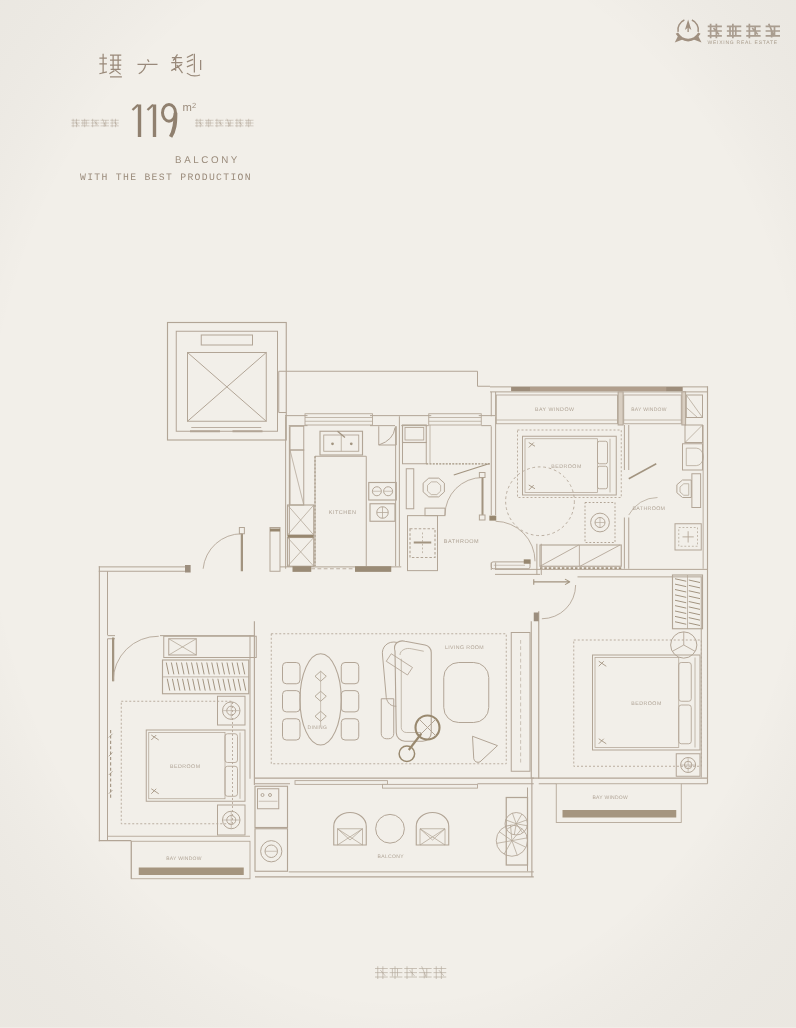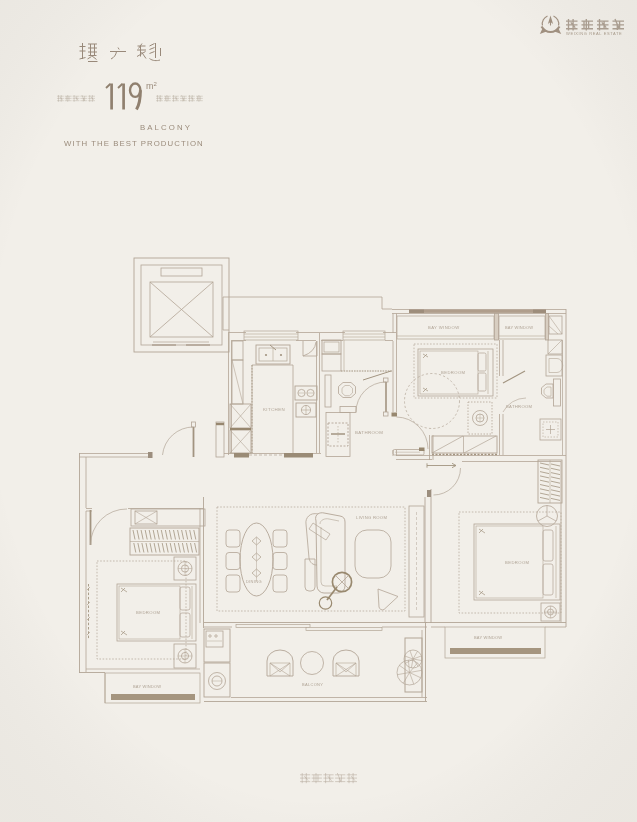--- a/index.html
+++ b/index.html
@@ -72,21 +72,21 @@
     <g stroke="#9b8c7c" stroke-width="0.75" fill="none" opacity="0.4" transform="translate(32.0,1)">
       <path d="M0 1.2h6.8M0 3.4h6.8M0 5.7h6.8M1.5 0v6.8M4.2 0v6.8M2.9 2.0l2.6 3.1"></path>
     </g>
     <g stroke="#9b8c7c" stroke-width="0.75" fill="none" opacity="0.4" transform="translate(40.0,1)">
       <path d="M0 1.2h6.8M1.5 1.2v4.2M4.2 1.2v4.2M0 5.7h6.8M2.9 0v6.8M0 3.4h6.8"></path>
     </g>
   </svg>
 
 <div style="position:absolute;left:140px;top:122.5px;font-family:'Liberation Sans',sans-serif;font-size:7.8px;letter-spacing:2.1px;color:#9b8c7c">BALCONY</div>
 
-<div style="position:absolute;left:64px;top:139px;font-family:Liberation Sans, sans-serif;font-size:7.8px;letter-spacing:1.05px;color:#9b8c7c">WITH THE BEST PRODUCTION</div>
+<div style="position:absolute;left:64px;top:139px;font-family:Liberation Mono, monospace;font-size:7.8px;letter-spacing:1.05px;color:#9b8c7c">WITH THE BEST PRODUCTION</div>
 
 <svg style="position:absolute;left:538px;top:13px" width="25" height="25" viewBox="0 0 25 25">
 <g fill="none" stroke="#a09080" stroke-width="1.2">
  <path d="M4.5 12.5c-1-4 1.5-8 5-9.5"></path>
  <path d="M20.5 12.5c1-4 -1.5-8 -5-9.5"></path>
  <path d="M3.5 13.5c2.5 4 5.5 5.5 9 5.5s6.5-1.5 9-5.5" stroke-width="2.2"></path>
  <path d="M12.5 2.5l-2.6 8.5l2.6 -2l2.6 2z" fill="#a09080" stroke="none"></path>
  <path d="M12.5 6v6.5" stroke-width="1.1"></path>
  <path d="M5 14.5l-3.2 6.5l6.8 -2.6z" fill="#a09080" stroke="none"></path>
  <path d="M20 14.5l3.2 6.5l-6.8 -2.6z" fill="#a09080" stroke="none"></path>

